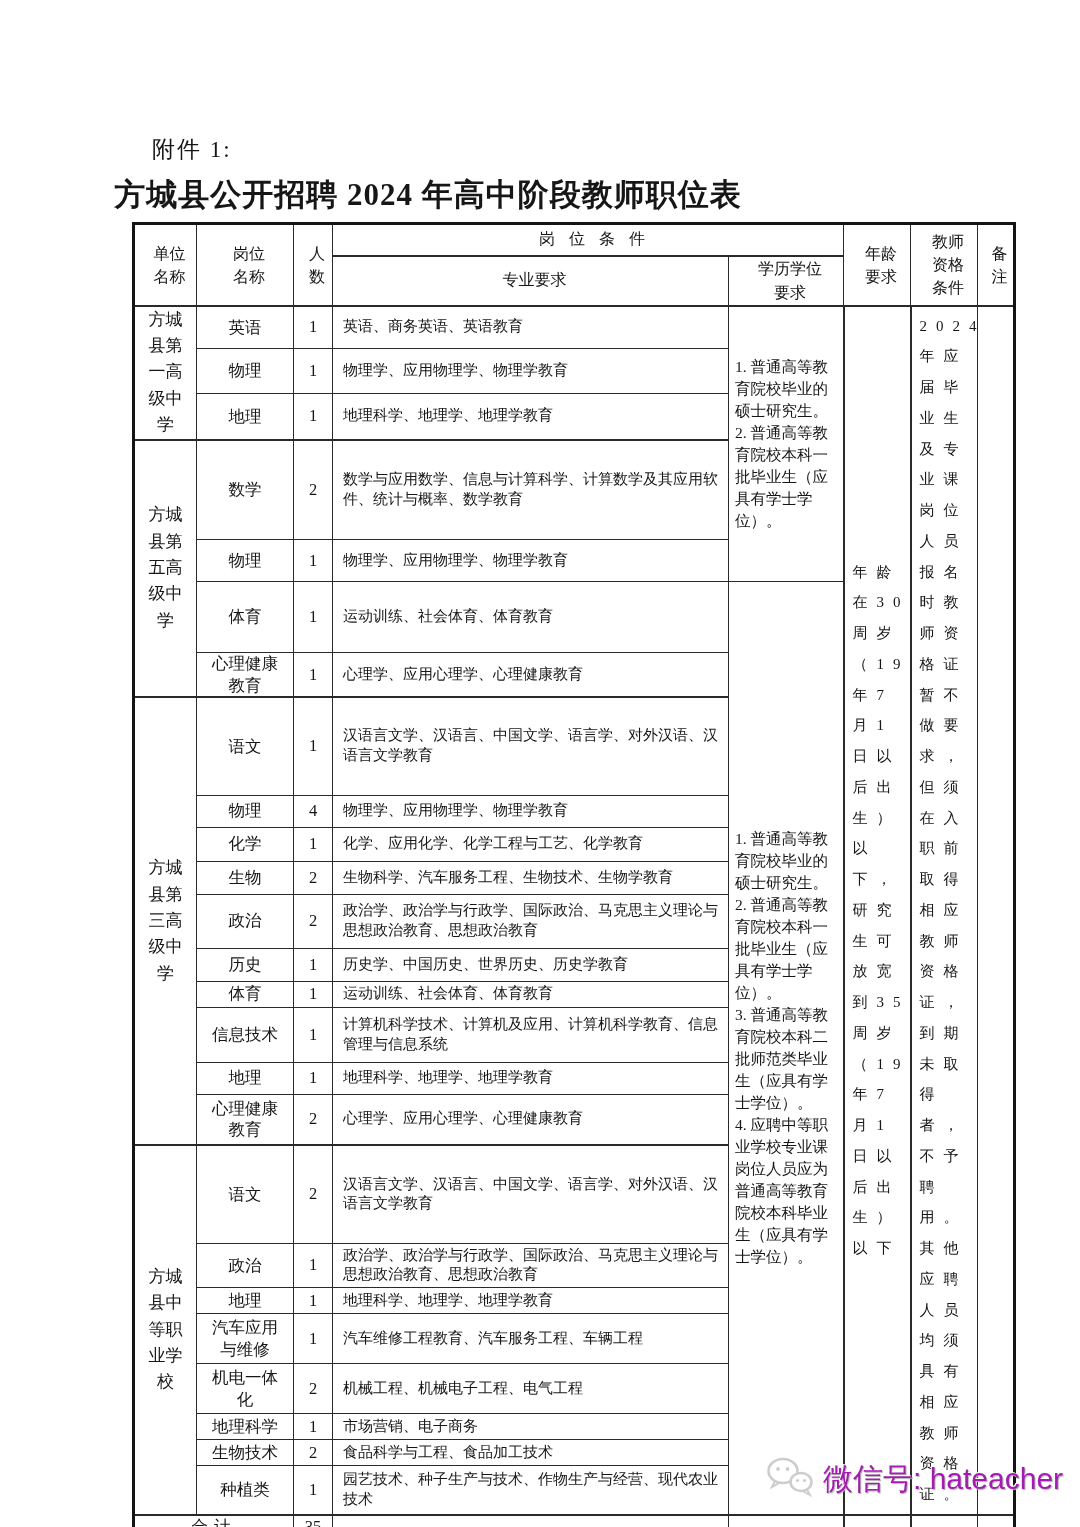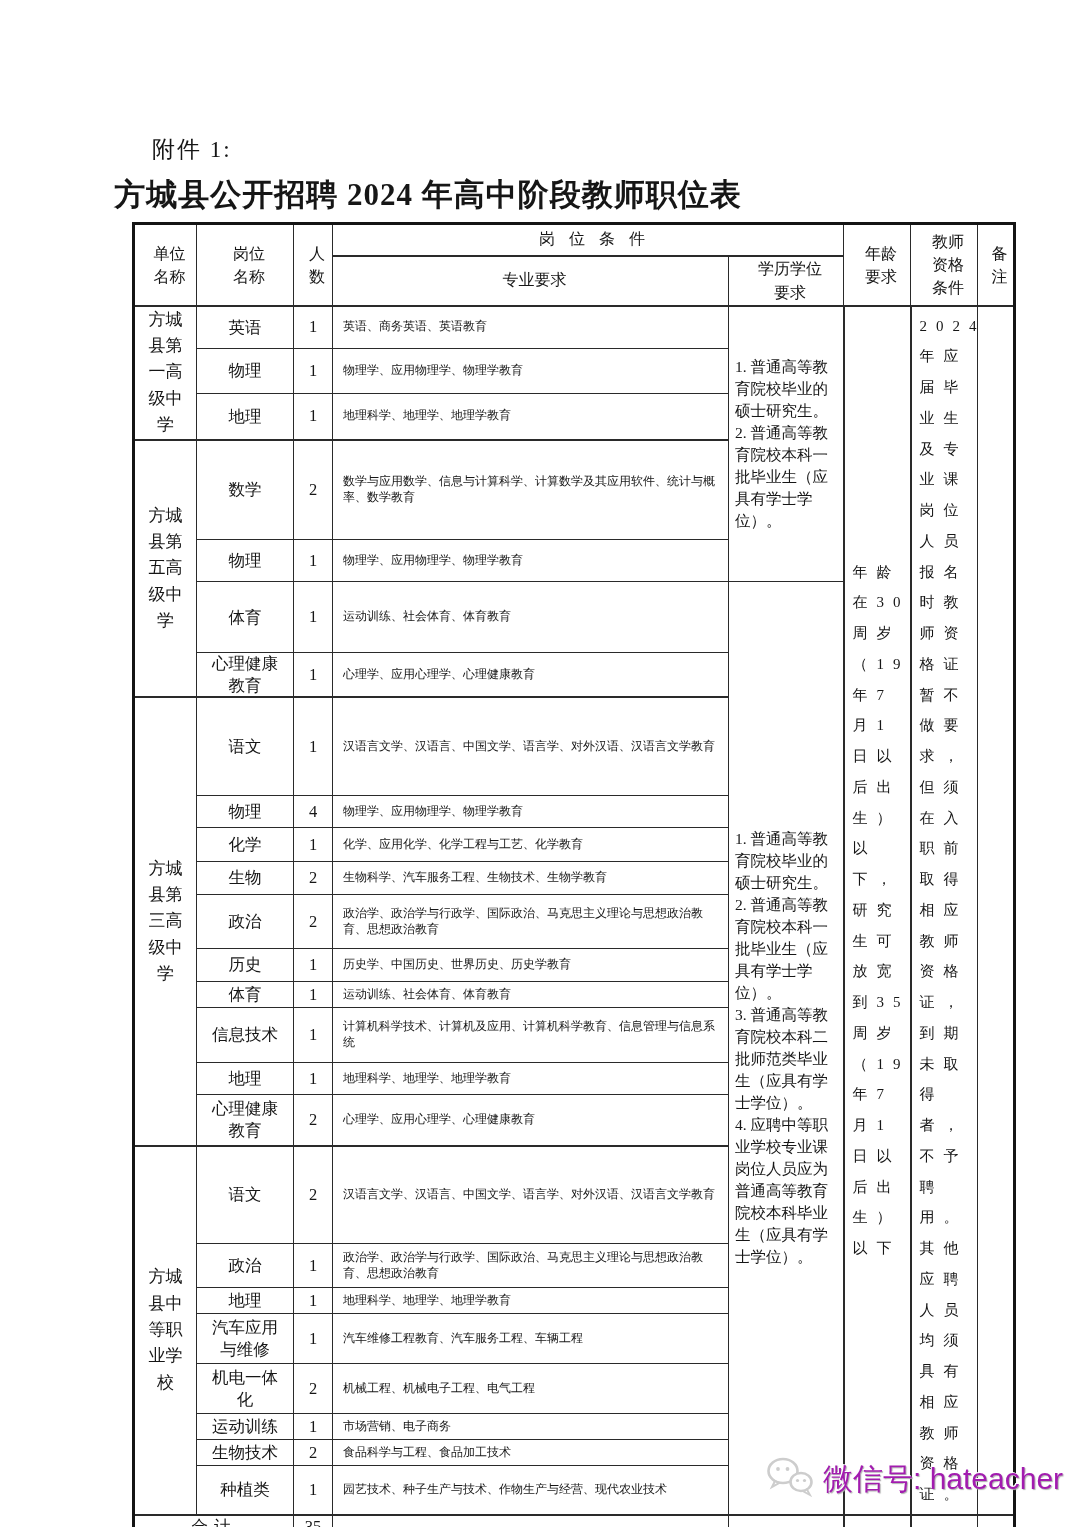--- a/index.html
+++ b/index.html
@@ -25,21 +25,21 @@
   td { vertical-align:middle; }
   .hw36 { display:inline-block; width:36px; line-height:1.45; }
   .hw18 { display:inline-block; width:18px; line-height:1.45; }
   .hw70 { display:inline-block; width:70px; line-height:1.5; }
   .cond-head { letter-spacing:14px; text-indent:14px; }
   .school { text-align:center; font-size:17px; }
   .school span { display:inline-block; width:38px; line-height:1.55; }
   .pos { text-align:center; font-size:16.5px; }
   .pos span { display:inline-block; width:72px; line-height:1.3; }
   .cnt { text-align:center; font-size:16.5px; }
-  .major { text-align:left; padding:2px 6px 2px 10px; font-size:12px; line-height:1.32; }
+  .major { text-align:left; padding:2px 6px 2px 10px; font-size:15px; line-height:1.32; }
   .degree { text-align:left; padding:3px 9px 3px 6px; font-size:15.5px; line-height:1.42; }
   .degree div { margin:0; }
   .age, .qual { text-align:left; padding:4px 0 4px 8px; font-size:15px; line-height:2.05; letter-spacing:9px; }
   .age { border-left-width:2px; border-right-width:2px; }
   .remark {}
   tr.foot td { font-size:16.5px; }
   .total-label { text-align:center; letter-spacing:6px; }
   .watermark { position:absolute; left:766px; top:1456px; display:flex; align-items:center; gap:9px; }
   .wm-text {
     font-family:"Liberation Sans","DejaVu Sans",sans-serif;
@@ -202,21 +202,21 @@
       <td class="pos"><span>汽车应用与维修</span></td>
       <td class="cnt">1</td>
       <td class="major">汽车维修工程教育、汽车服务工程、车辆工程</td>
     </tr>
     <tr style="height:50px">
       <td class="pos"><span>机电一体化</span></td>
       <td class="cnt">2</td>
       <td class="major">机械工程、机械电子工程、电气工程</td>
     </tr>
     <tr style="height:26px">
-      <td class="pos"><span>运动训练</span></td>
+      <td class="pos"><span>地理科学</span></td>
       <td class="cnt">1</td>
       <td class="major">市场营销、电子商务</td>
     </tr>
     <tr style="height:26px">
       <td class="pos"><span>生物技术</span></td>
       <td class="cnt">2</td>
       <td class="major">食品科学与工程、食品加工技术</td>
     </tr>
     <tr style="height:49px">
       <td class="pos"><span>种植类</span></td>

